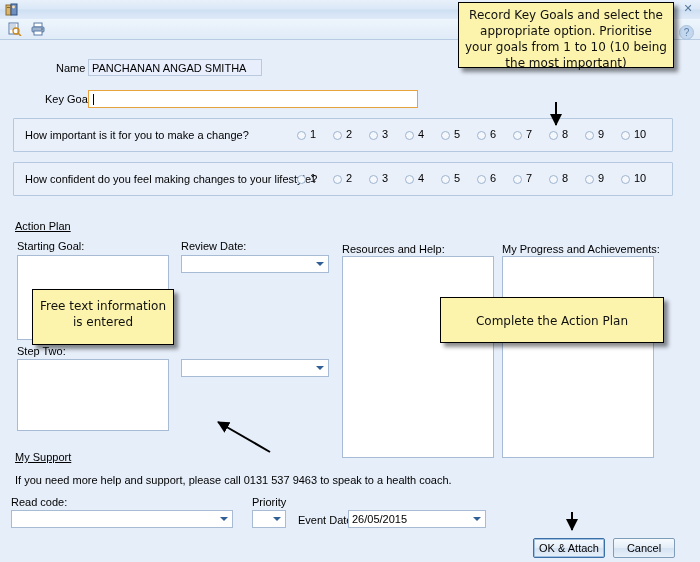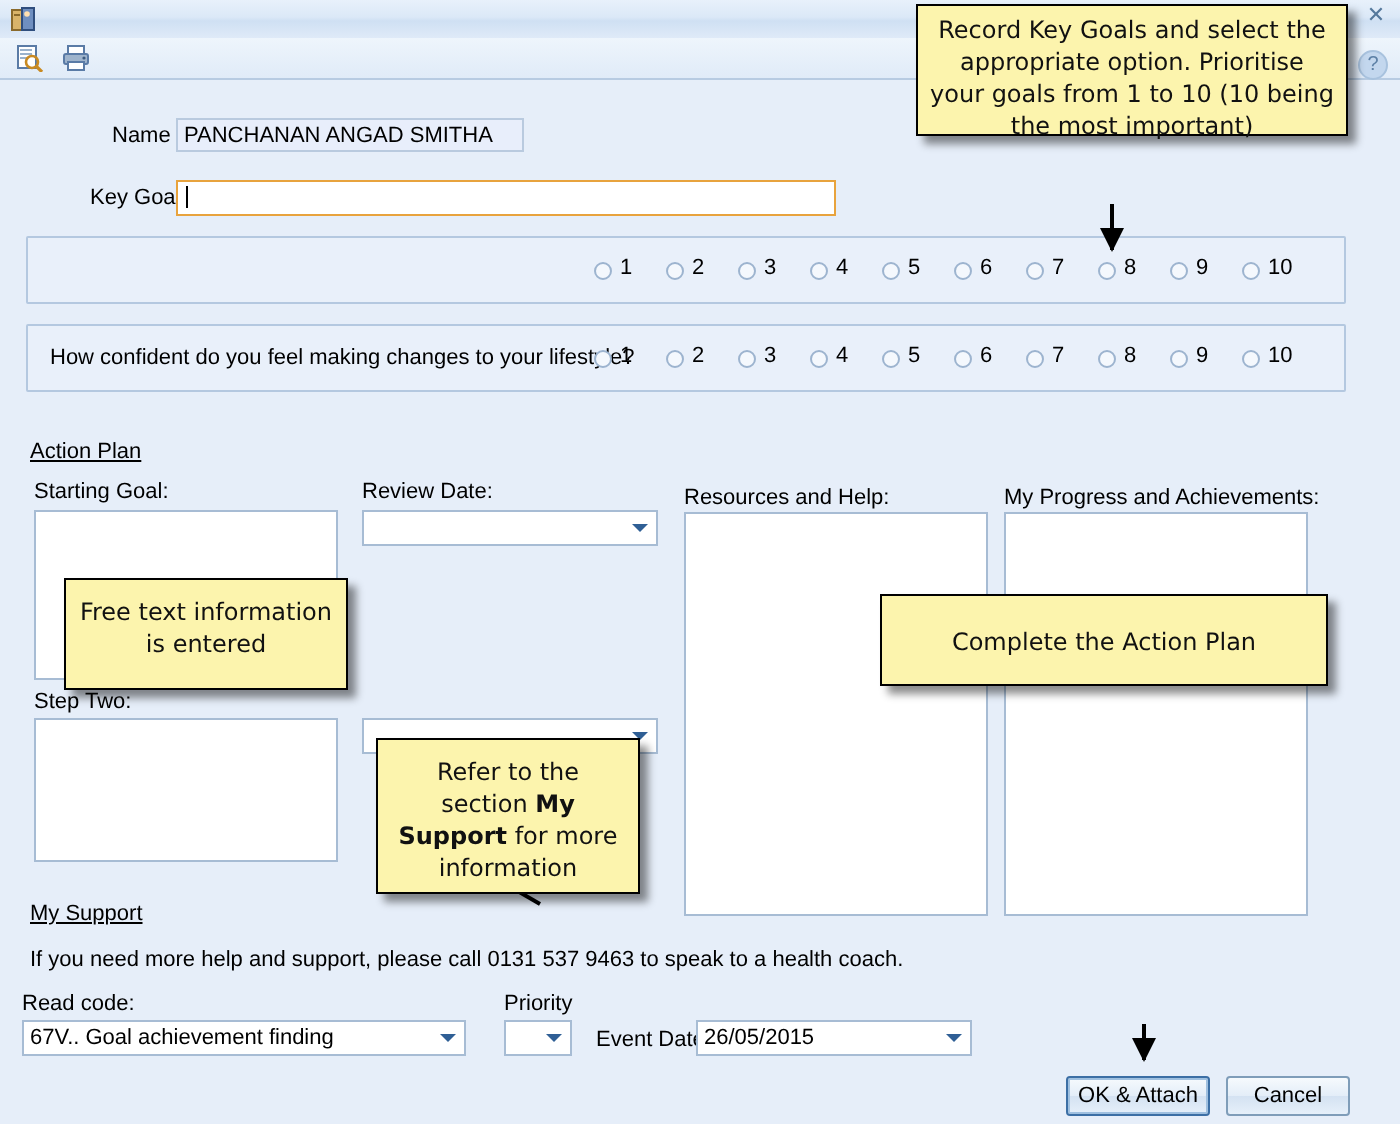--- a/index.html
+++ b/index.html
@@ -146,20 +146,21 @@
 
   <div class="form">
 
     <span class="lbl" style="left:56px;top:22px;">Name</span>
     <div class="txtbox readonly" style="left:88px;top:19px;width:174px;height:17px;">PANCHANAN ANGAD SMITHA</div>
 
     <span class="lbl" style="left:45px;top:53px;">Key Goal</span>
     <div class="txtbox highlight" style="left:88px;top:50px;width:330px;height:18px;"><span></span><span class="caret"></span></div>
 
     <div class="group" style="left:13px;top:78px;width:660px;height:34px;">
+      <span class="lbl" style="left:11px;top:10px;">How important is it for you to make a change?</span>
       <div class="radio-row" style="left:283px;top:12px;width:370px;height:12px;">
         <span class="radio" style="left:0px;"></span>
           <span class="radio-lbl" style="left:13px;">1</span>
         <span class="radio" style="left:36px;"></span>
           <span class="radio-lbl" style="left:49px;">2</span>
         <span class="radio" style="left:72px;"></span>
           <span class="radio-lbl" style="left:85px;">3</span>
         <span class="radio" style="left:108px;"></span>
           <span class="radio-lbl" style="left:121px;">4</span>
         <span class="radio" style="left:144px;"></span>
@@ -218,21 +219,21 @@
     <div class="memo" style="left:502px;top:216px;width:152px;height:202px;"></div>
 
     <span class="lbl" style="left:17px;top:305px;">Step Two:</span>
     <div class="memo" style="left:17px;top:319px;width:152px;height:72px;"></div>
     <div class="combo" style="left:181px;top:319px;width:148px;height:18px;"><span></span><span class="arrow"></span></div>
 
     <span class="section-hdr" style="left:15px;top:411px;">My Support</span>
     <span class="lbl" style="left:15px;top:434px;">If you need more help and support, please call 0131 537 9463 to speak to a health coach.</span>
 
     <span class="lbl" style="left:11px;top:456px;">Read code:</span>
-    <div class="combo" style="left:11px;top:470px;width:222px;height:18px;"><span>67V.. Goal achievement finding</span><span class="arrow"></span></div>
+    <div class="combo" style="left:11px;top:470px;width:222px;height:18px;"><span class="arrow"></span></div>
 
     <span class="lbl" style="left:252px;top:456px;">Priority</span>
     <div class="combo" style="left:252px;top:470px;width:34px;height:18px;"><span></span><span class="arrow"></span></div>
 
     <span class="lbl" style="left:298px;top:474px;">Event Date</span>
     <div class="combo" style="left:348px;top:470px;width:138px;height:18px;"><span>26/05/2015</span><span class="arrow"></span></div>
 
     <div class="btn default" style="left:533px;top:498px;width:72px;height:20px;line-height:19px;">OK &amp; Attach</div>
     <div class="btn" style="left:613px;top:498px;width:62px;height:20px;line-height:19px;">Cancel</div>
   </div>
@@ -247,16 +248,15 @@
     <line x1="270" y1="452" x2="218" y2="422" stroke="#000" stroke-width="2" marker-end="url(#ah)"></line>
     <line x1="572" y1="512" x2="572" y2="530" stroke="#000" stroke-width="2" marker-end="url(#ah)"></line>
   </svg>
 
   <div class="callout" style="left:458px;top:2px;width:216px;height:66px;">Record Key Goals and select the appropriate option. Prioritise your goals from 1 to 10 (10 being the most important)</div>
 
   <div class="callout" style="left:32px;top:289px;width:142px;height:56px;padding-top:8px;">Free text information is entered</div>
 
   <div class="callout" style="left:440px;top:297px;width:224px;height:46px;padding-top:15px;">Complete the Action Plan</div>
 
-  <div class="callout" style="left:188px;top:369px;width:132px;height:78px;padding-top:8px;"><span>Refer to the section </span><b>My Support</b><span> for more information</span></div>
 
 
 </div>
 
 </body></html>

